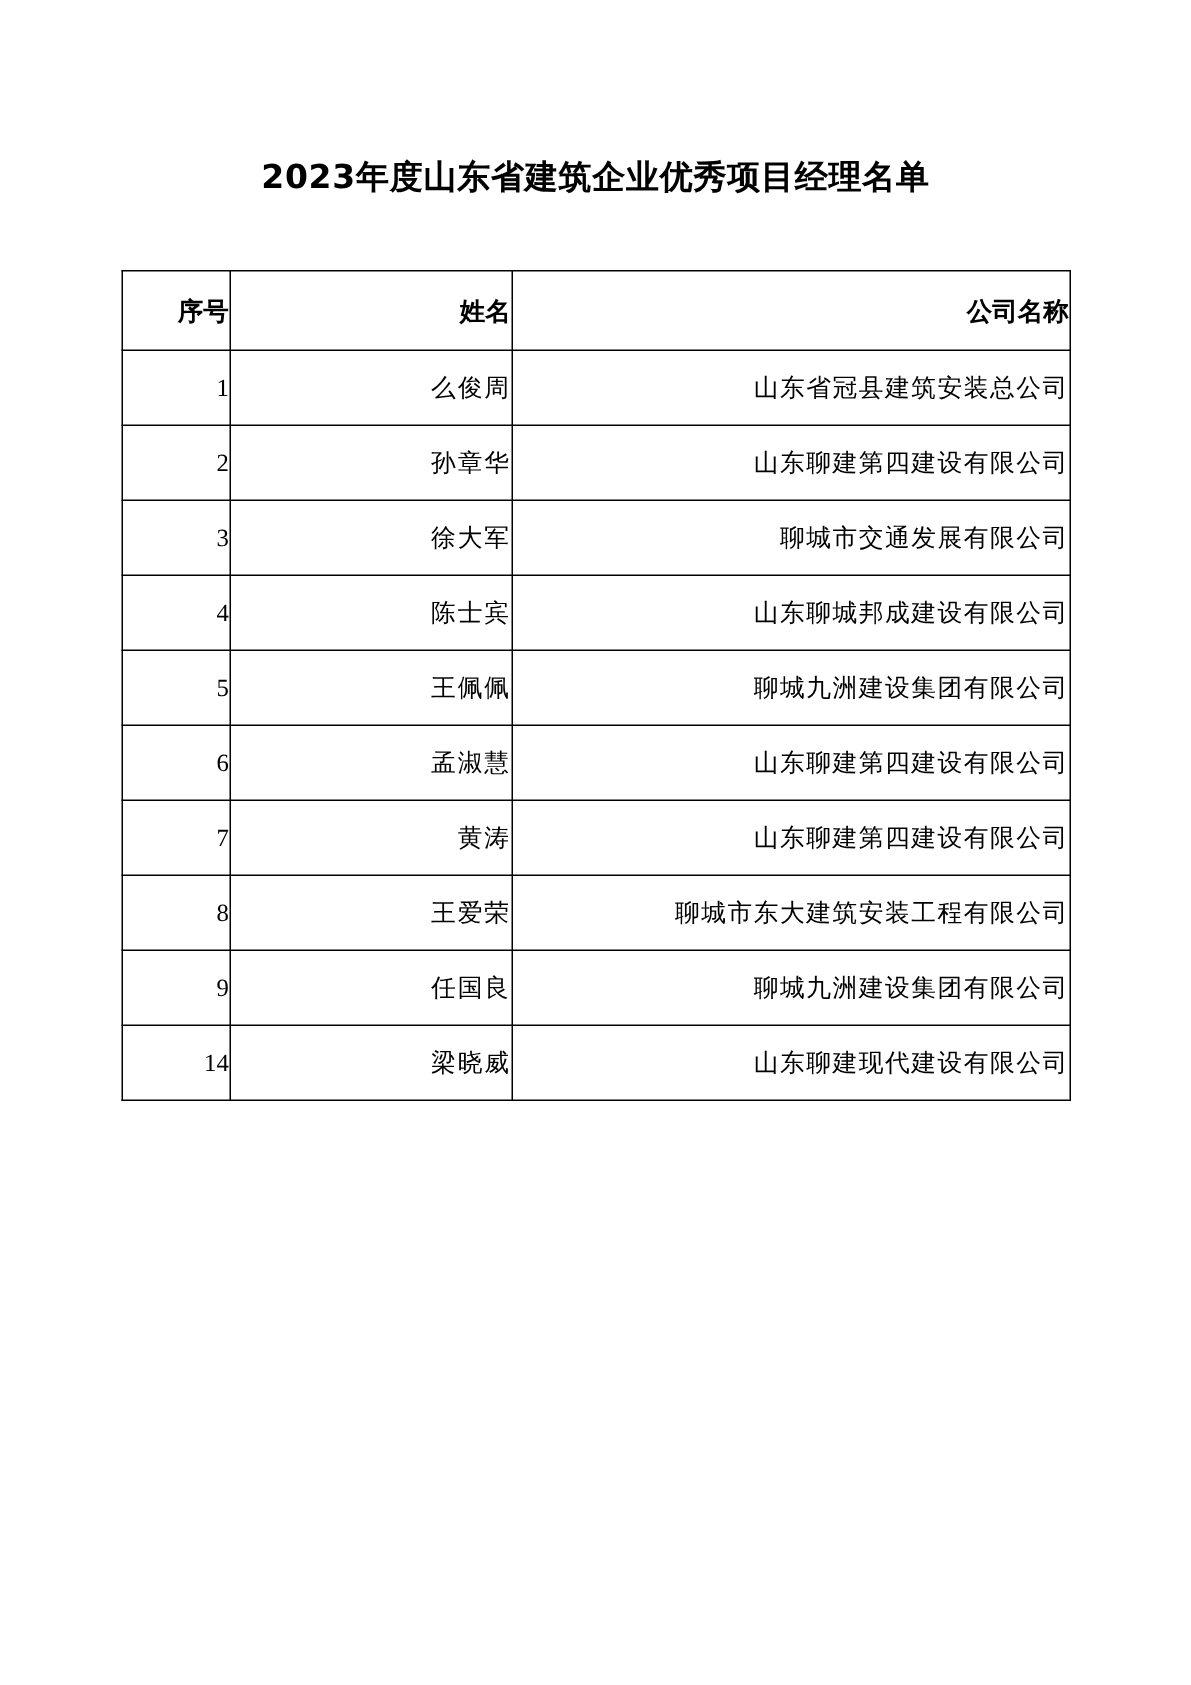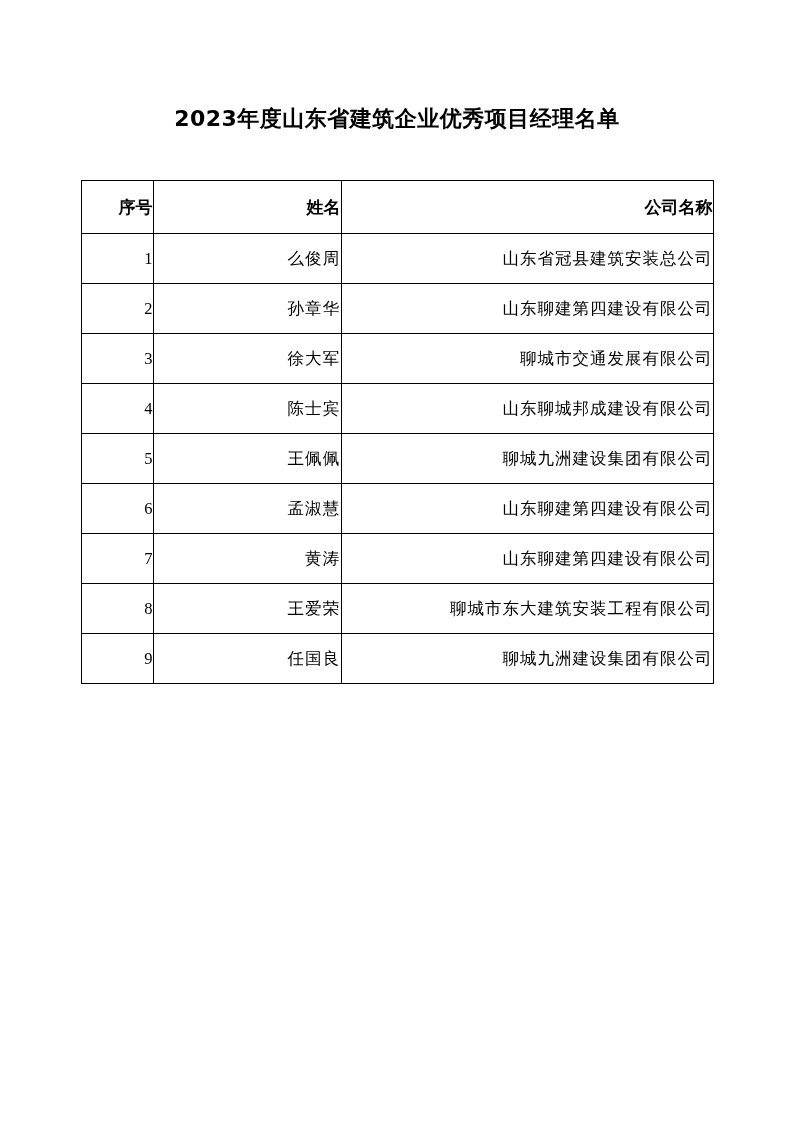--- a/index.html
+++ b/index.html
@@ -132,17 +132,22 @@
         <tr>
           <td class="idx">8</td>
           <td class="nm">王爱荣</td>
           <td class="cp">聊城市东大建筑安装工程有限公司</td>
         </tr>
         <tr>
           <td class="idx">9</td>
           <td class="nm">任国良</td>
           <td class="cp">聊城九洲建设集团有限公司</td>
         </tr>
+        <tr>
+          <td class="idx">14</td>
+          <td class="nm">梁晓威</td>
+          <td class="cp">山东聊建现代建设有限公司</td>
+        </tr>
       </tbody>
     </table>
   </div>
 
 </div>
 
 </body></html>

